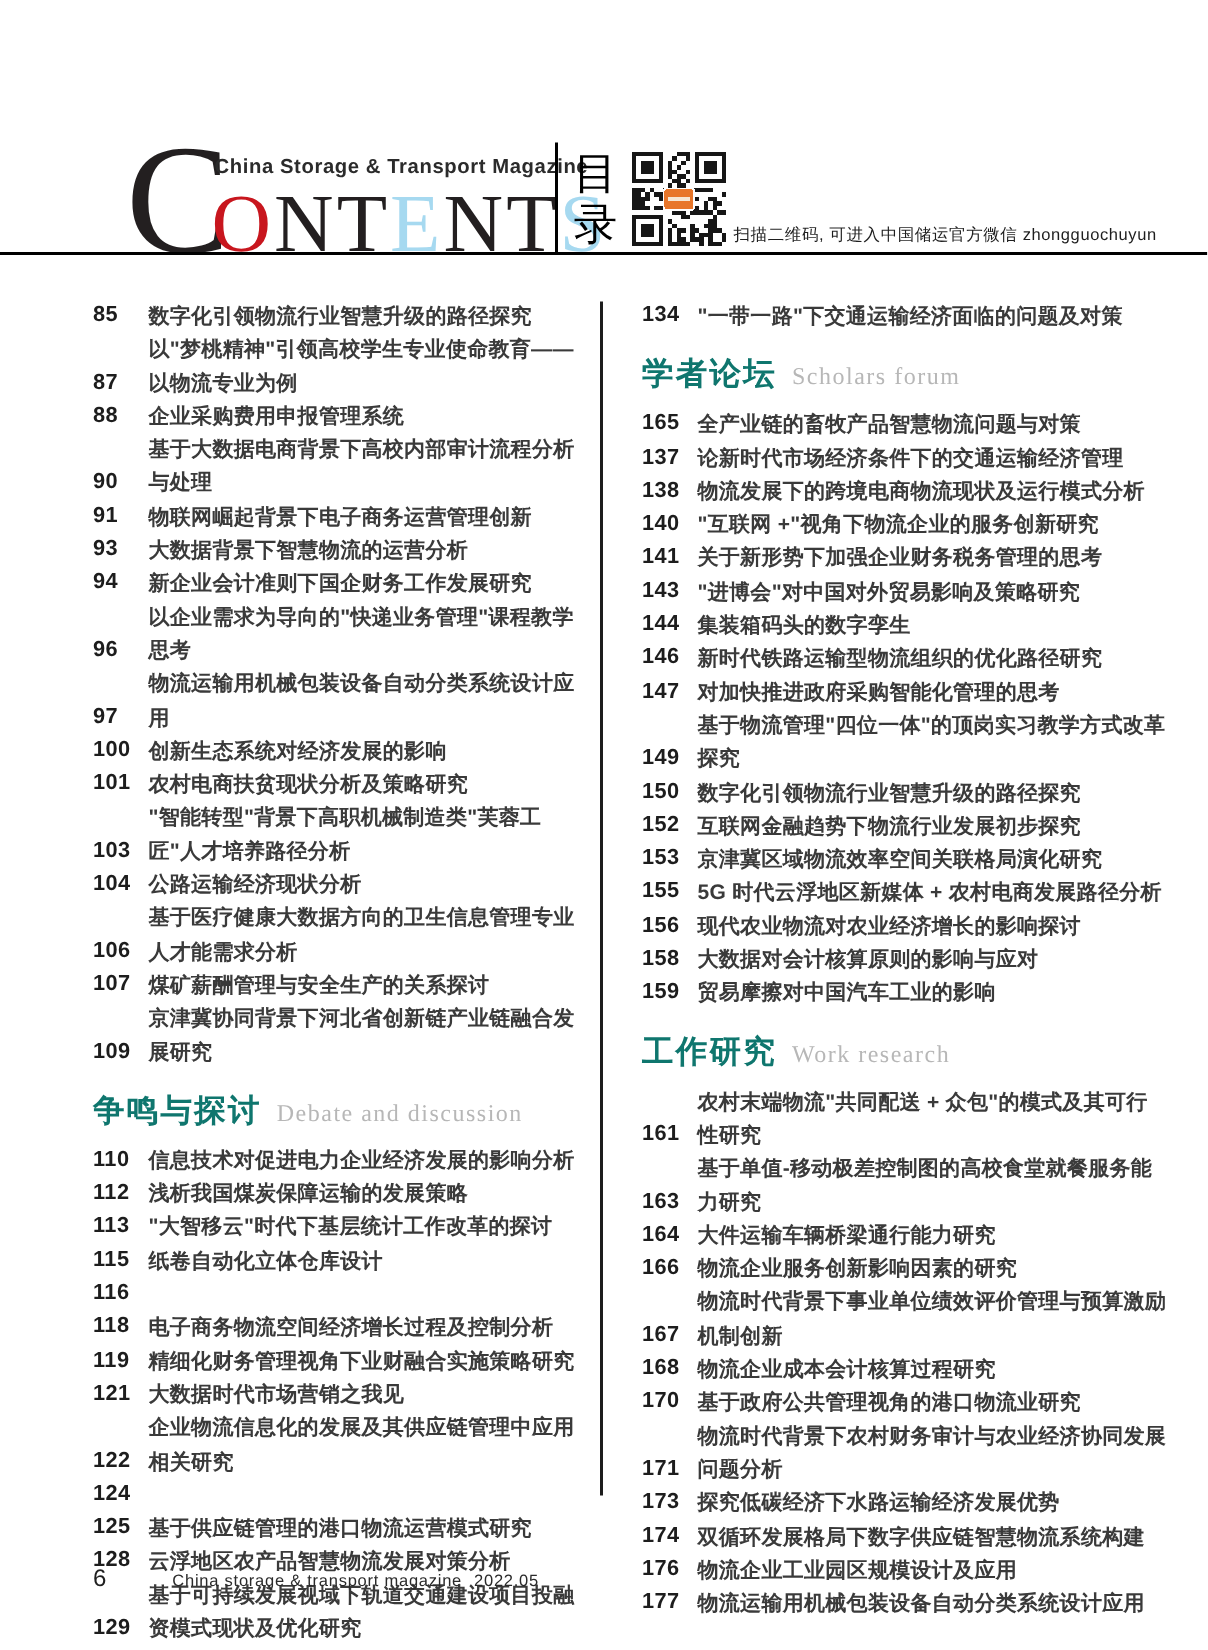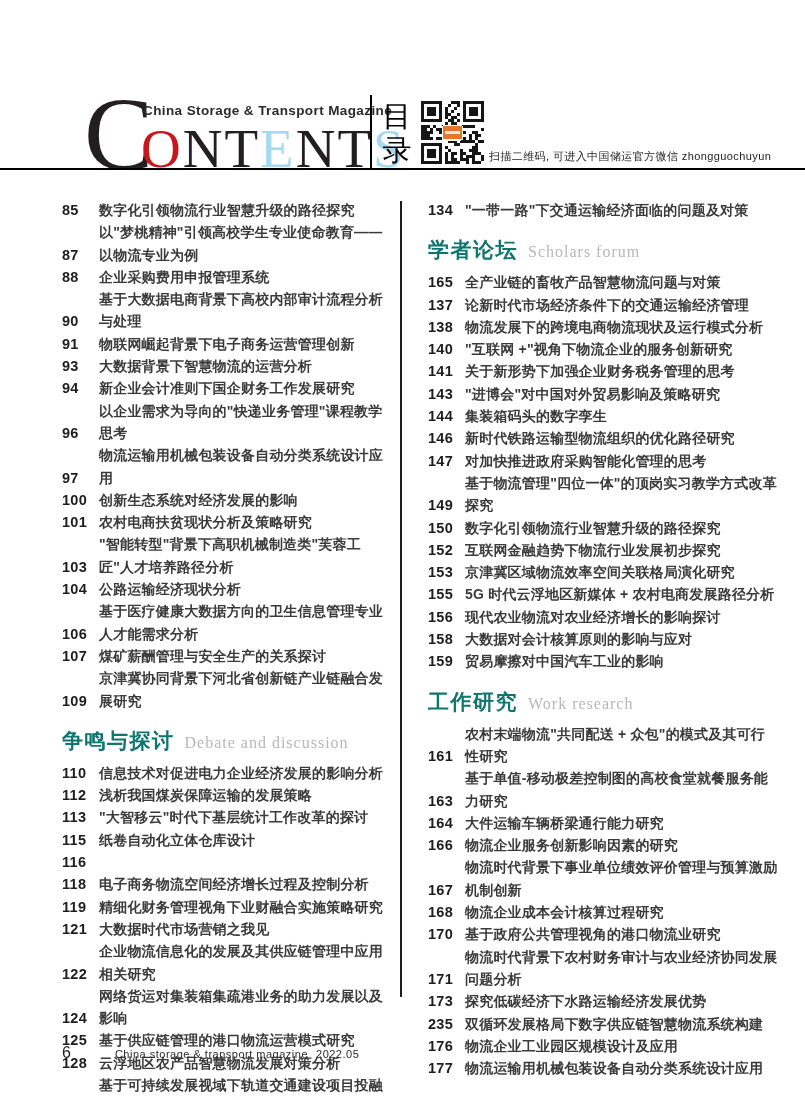--- a/index.html
+++ b/index.html
@@ -311,21 +311,20 @@
       <div class="toc-row">
         <span class="pg">121</span>
         <span class="title">大数据时代市场营销之我见</span>
       </div>
       <div class="toc-row">
         <span class="pg">122</span>
         <span class="title">企业物流信息化的发展及其供应链管理中应用相关研究</span>
       </div>
       <div class="toc-row">
         <span class="pg">124</span>
-        <span class="title">网络货运对集装箱集疏港业务的助力发展以及影响</span>
       </div>
       <div class="toc-row">
         <span class="pg">125</span>
         <span class="title">基于供应链管理的港口物流运营模式研究</span>
       </div>
       <div class="toc-row">
         <span class="pg">128</span>
         <span class="title">云浮地区农产品智慧物流发展对策分析</span>
       </div>
       <div class="toc-row">
@@ -439,21 +438,21 @@
       </div>
       <div class="toc-row">
         <span class="pg">171</span>
         <span class="title">物流时代背景下农村财务审计与农业经济协同发展问题分析</span>
       </div>
       <div class="toc-row">
         <span class="pg">173</span>
         <span class="title">探究低碳经济下水路运输经济发展优势</span>
       </div>
       <div class="toc-row">
-        <span class="pg">235</span>
+        <span class="pg">174</span>
         <span class="title">双循环发展格局下数字供应链智慧物流系统构建</span>
       </div>
       <div class="toc-row">
         <span class="pg">176</span>
         <span class="title">物流企业工业园区规模设计及应用</span>
       </div>
       <div class="toc-row">
         <span class="pg">177</span>
         <span class="title">物流运输用机械包装设备自动分类系统设计应用</span>
       </div>

